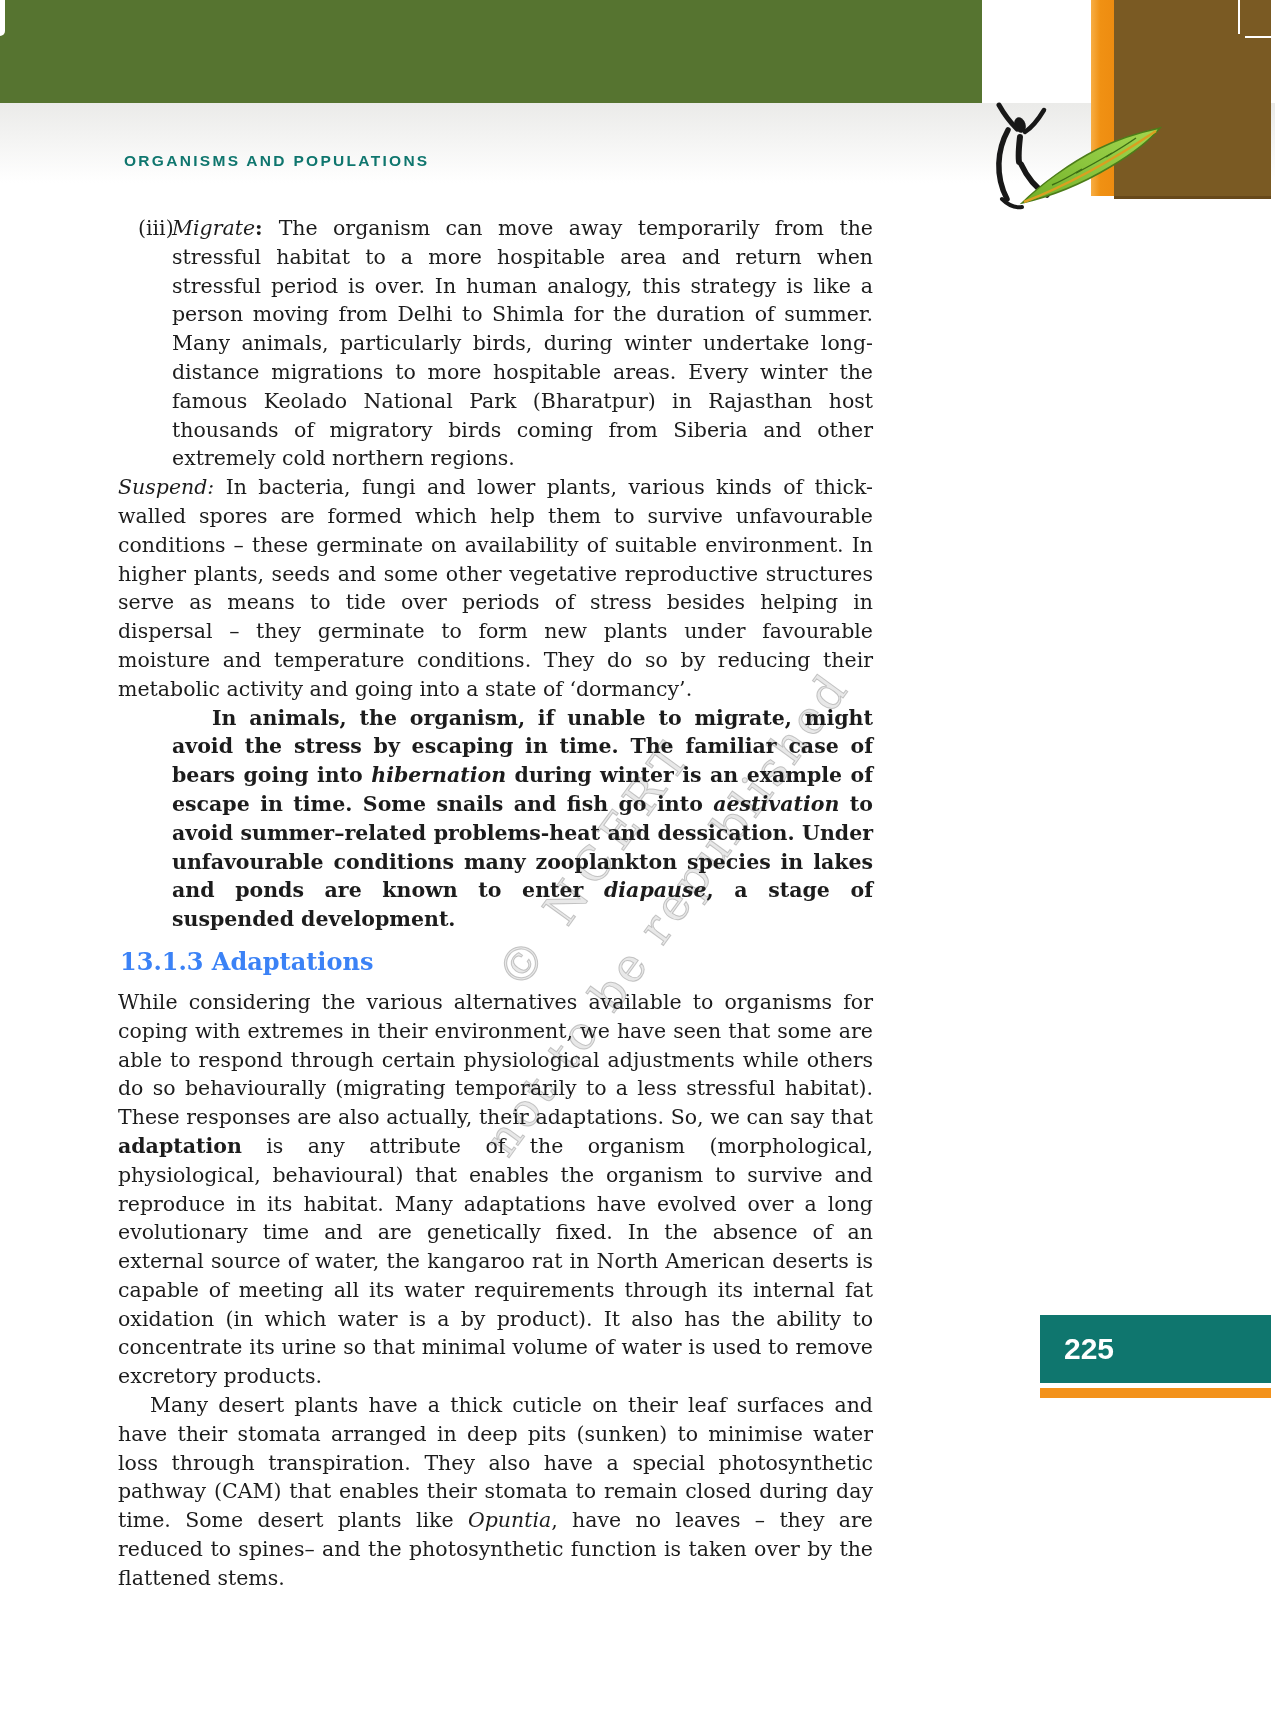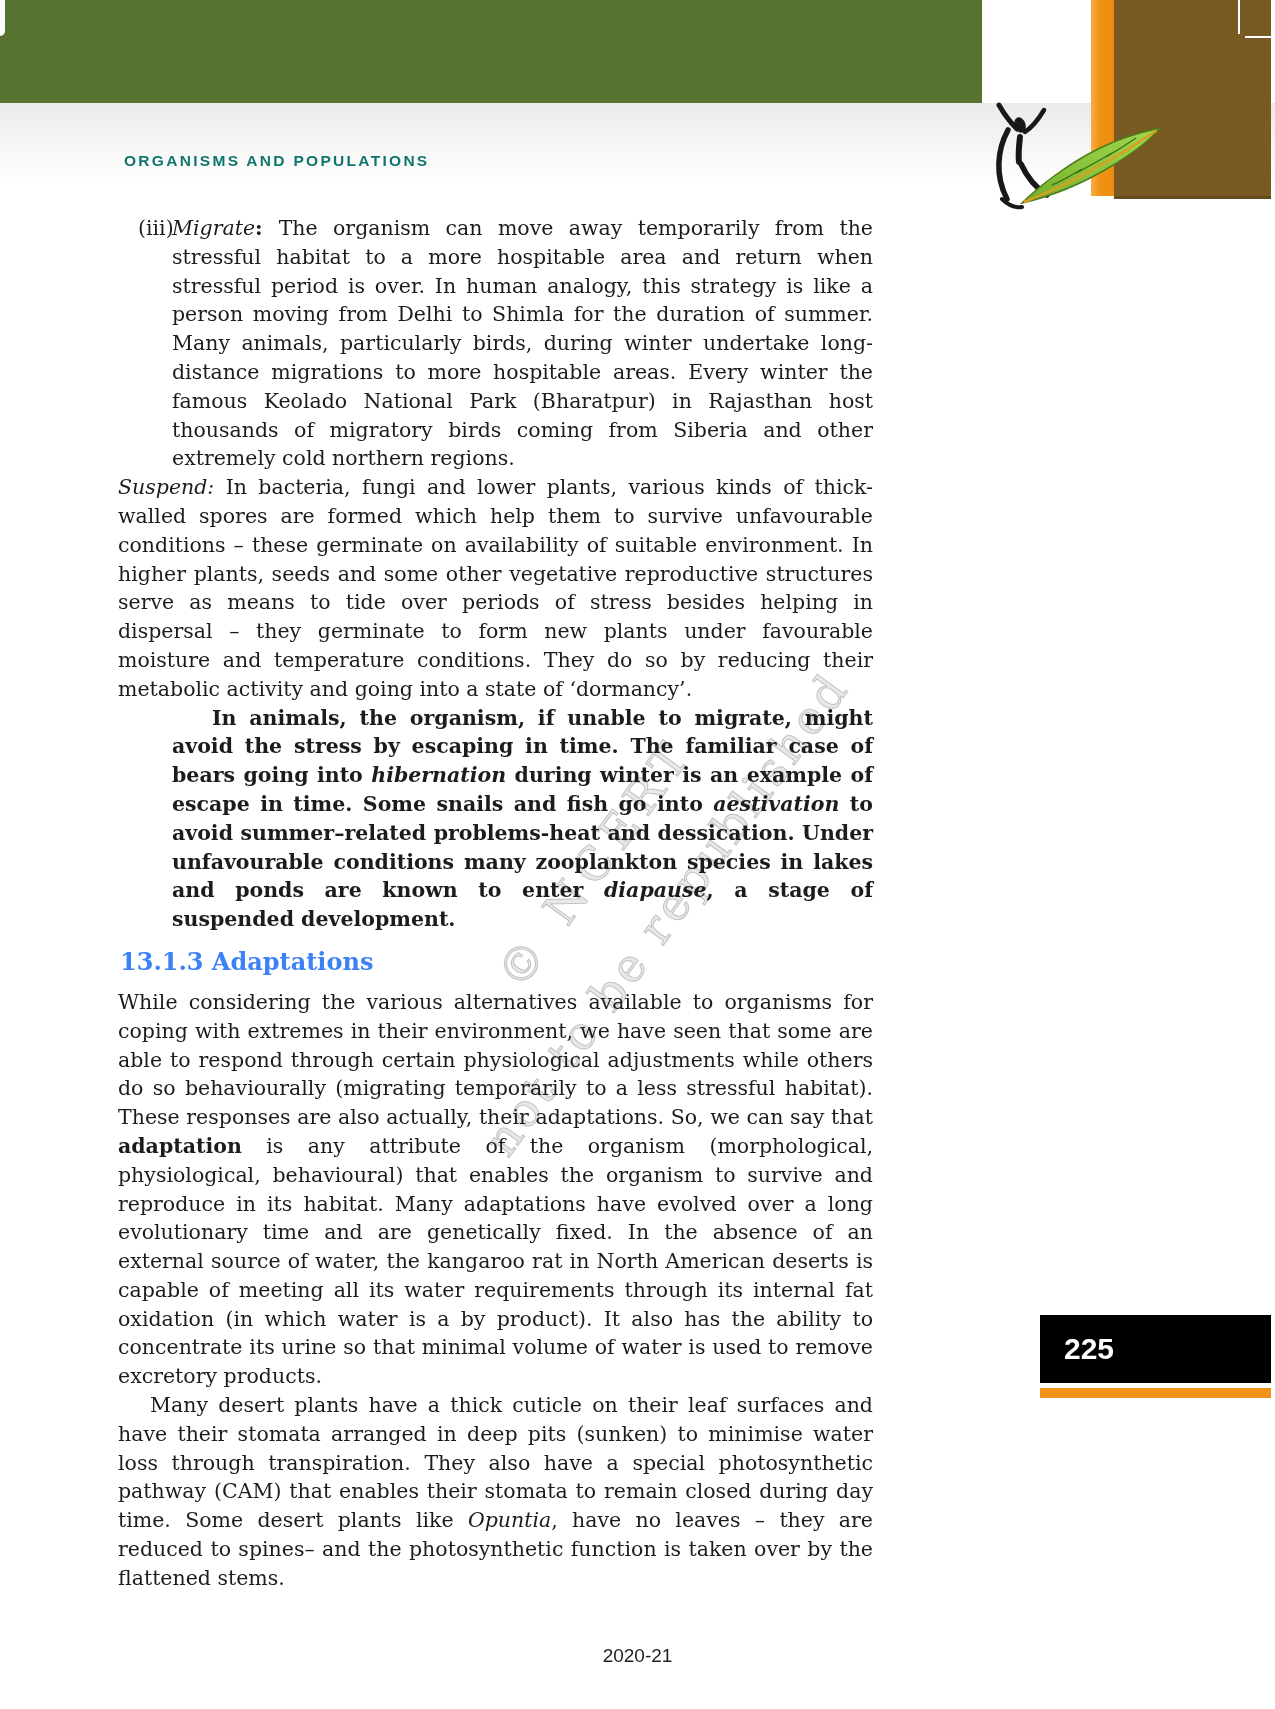--- a/index.html
+++ b/index.html
@@ -48,21 +48,21 @@
   .indent-first-sm{text-indent:32px;}
   .section-heading{
     margin:13px 0 11px 2px;font-size:24px;font-weight:bold;color:#3b82f6;line-height:30px;
     font-family:"DejaVu Serif", serif;
   }
   .bold{font-weight:bold;}
   .italic{font-style:italic;}
   .bold.italic{font-weight:normal;font-style:italic;}
   
   .page-badge{
-    position:absolute;left:1040px;top:1315px;width:231px;height:68px;background:#000000;
+    position:absolute;left:1040px;top:1315px;width:231px;height:68px;background:#0f766e;
     display:flex;align-items:center;box-sizing:border-box;padding-left:24px;
     font-family:"Liberation Sans", sans-serif;font-weight:bold;font-size:30px;color:#ffffff;
   }
   .badge-stripe{position:absolute;left:1040px;top:1388px;width:231px;height:10px;background:#f3921b;}
   
   .footer{
     position:absolute;left:0;top:1645px;width:1275px;text-align:center;
     font-family:"Liberation Sans", sans-serif;font-size:19px;color:#1f1f1f;
   }
 </style>
@@ -135,15 +135,14 @@
 
     <p class="para indent-first-sm"><span>Many desert plants have a thick cuticle on their leaf surfaces and have their stomata arranged in deep pits (sunken) to minimise water loss through transpiration.  They also have a special photosynthetic pathway (CAM) that enables their stomata to remain closed during day time.  Some desert plants like </span><span class="italic">Opuntia</span><span>, have no leaves – they are reduced to spines– and the photosynthetic function is taken over by the flattened stems.</span></p>
 
   </div>
 
   <div class="page-badge">
     <span>225</span>
   </div>
   <div class="badge-stripe"></div>
 
-  <div class="footer">2020-21</div>
 
 </div>
 
 </body></html>

